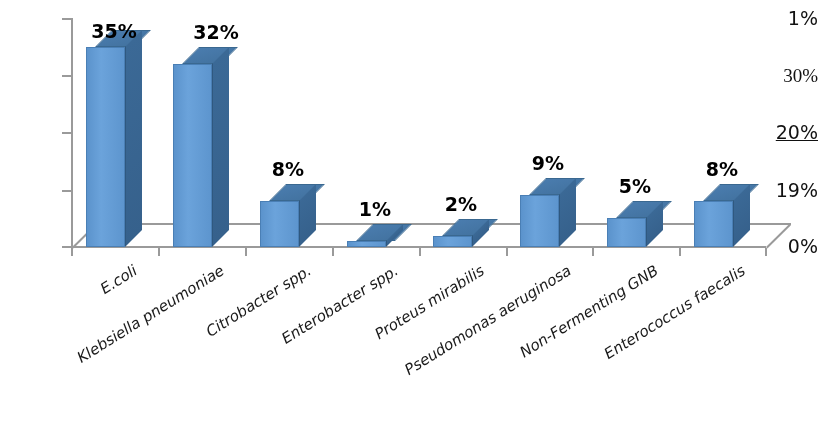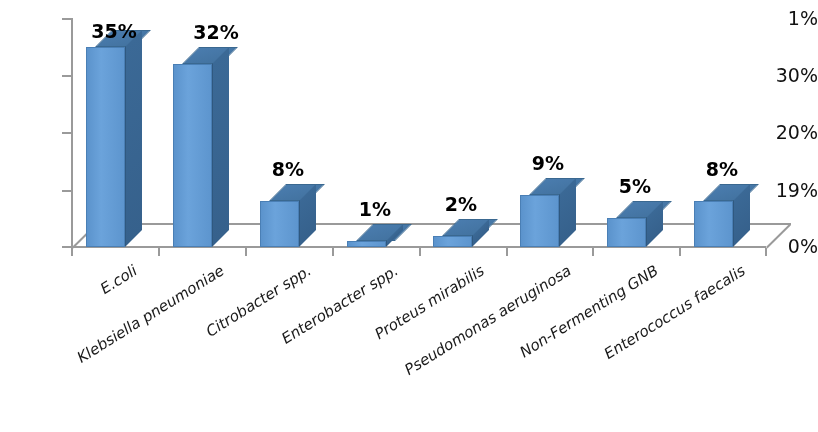--- a/index.html
+++ b/index.html
@@ -169,22 +169,22 @@
 
     <div class="y-axis-line"></div>
 
     <div class="y-tick" style="top:18px;"></div>
     <div class="y-tick" style="top:75px;"></div>
     <div class="y-tick" style="top:132px;"></div>
     <div class="y-tick" style="top:190px;"></div>
     <div class="y-tick" style="top:246px;"></div>
 
     <div class="y-tick-label" style="top:9px;">1%</div>
-    <div class="y-tick-label" style="top:66px;">30%</div>
-    <div class="y-tick-label" style="top:123px;">20%</div>
+    <div class="y-tick-label" style="top:66px;font-family:Liberation Serif, serif;">30%</div>
+    <div class="y-tick-label" style="top:123px;text-decoration:underline;">20%</div>
     <div class="y-tick-label" style="top:181px;">19%</div>
     <div class="y-tick-label" style="top:237px;">0%</div>
 
     <div class="floor-back-line"></div>
     <div class="floor-front-line"></div>
     <div class="floor-diag floor-diag-left"></div>
     <div class="floor-diag floor-diag-right"></div>
 
     <div class="x-tick" style="left:71px;"></div>
     <div class="x-tick" style="left:158px;"></div>

